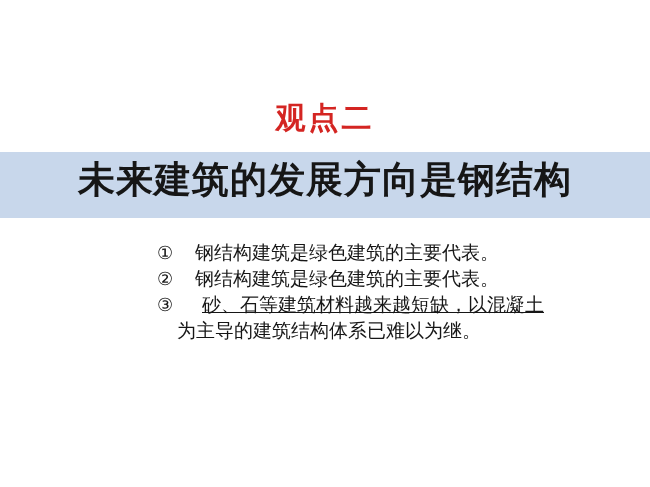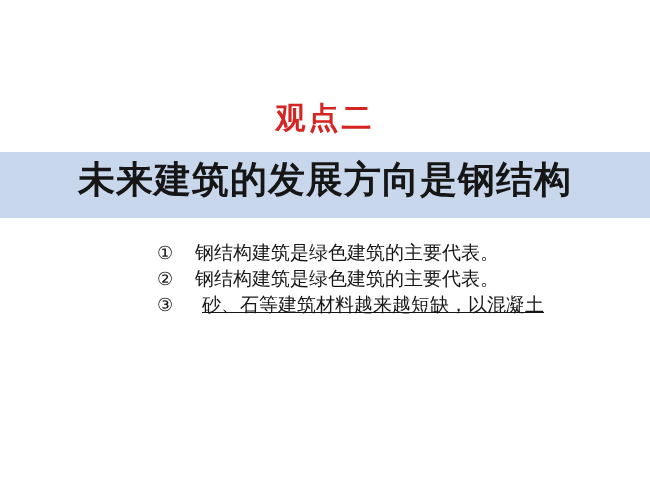--- a/index.html
+++ b/index.html
@@ -104,16 +104,17 @@
     </div>
 
     <div class="list-item">
       <span class="marker">②</span>
       <span class="line">钢结构建筑是绿色建筑的主要代表。</span>
     </div>
 
     <div class="list-item item-wrapped">
       <span class="marker">③</span>
       <span class="line first">砂、石等建筑材料越来越短缺，以混凝土</span>
+      <span class="line">为主导的建筑结构体系已难以为继。</span>
     </div>
 
   </div>
 </div>
 
 </body></html>

